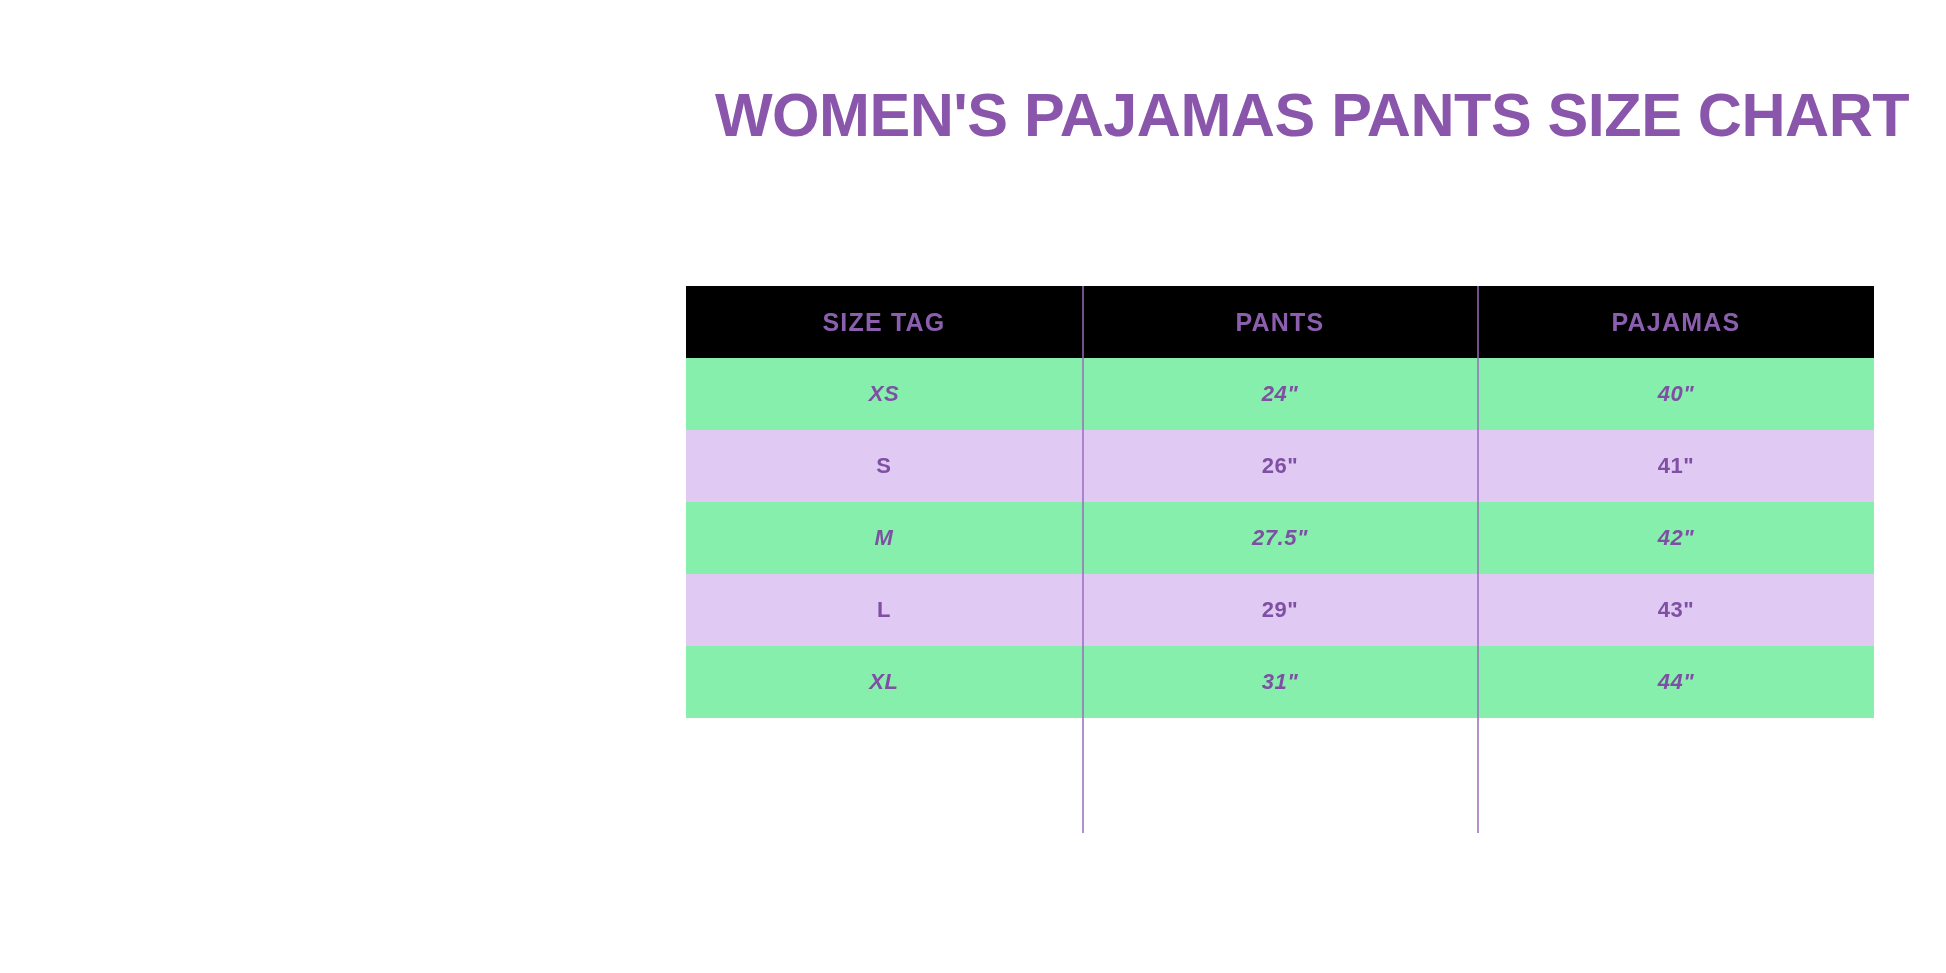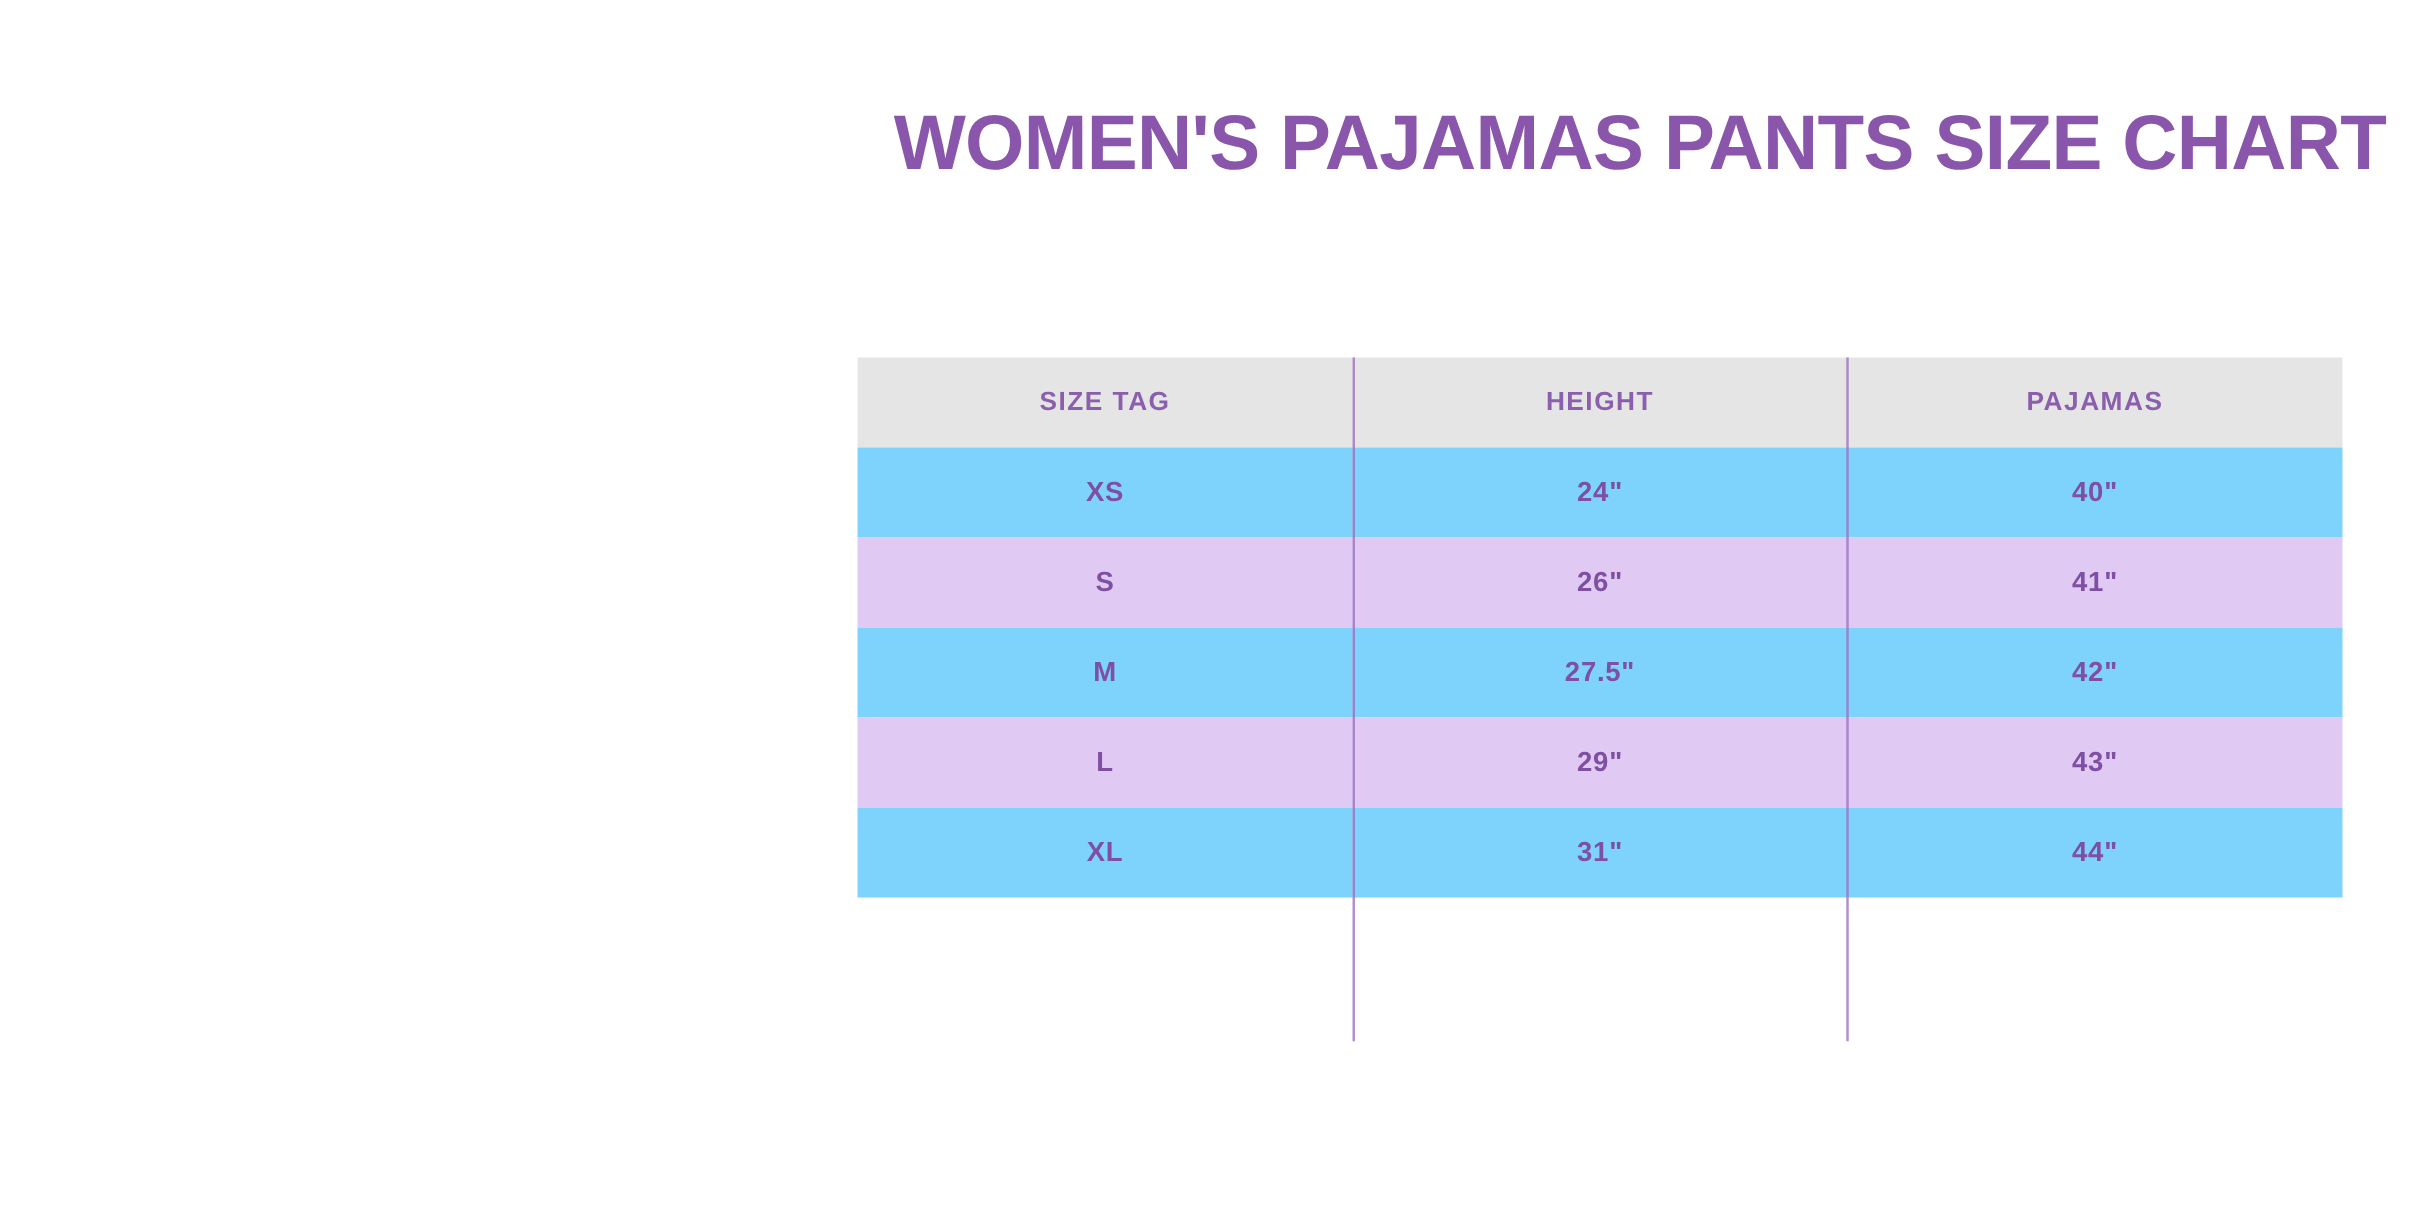--- a/index.html
+++ b/index.html
@@ -58,32 +58,33 @@
     vertical-align: middle;
     font-size: 22px;
     font-weight: bold;
     color: #7E4FA3;
     letter-spacing: 0.6px;
     padding: 0;
     border: none;
   }
 
   .size-table thead th {
-    background: #e5e5e5;
+    background: #000000;
     color: #8B5EAE;
-    font-size: 21px;
+    font-size: 25px;
     letter-spacing: 1.2px;
   }
 
   .size-table tbody tr.shaded td {
     background: #E0C9F2;
   }
 
   .size-table tbody tr.plain td {
-    background: #7dd3fc;
+    background: #86efac;
+    font-style: italic;
   }
 
   
   .col-divider {
     position: absolute;
     top: 286px;
     width: 2px;
     height: 547px;
     background: #9A6BBC;
     opacity: 0.75;
@@ -101,21 +102,21 @@
 
   <table class="size-table">
     <colgroup>
       <col class="c-size">
       <col class="c-waist">
       <col class="c-height">
     </colgroup>
     <thead>
       <tr>
         <th>SIZE TAG</th>
-        <th>HEIGHT</th>
+        <th>PANTS</th>
         <th>PAJAMAS</th>
       </tr>
     </thead>
     <tbody>
       <tr class="plain">
         <td>XS</td>
         <td>24"</td>
         <td>40"</td>
       </tr>
       <tr class="shaded">

